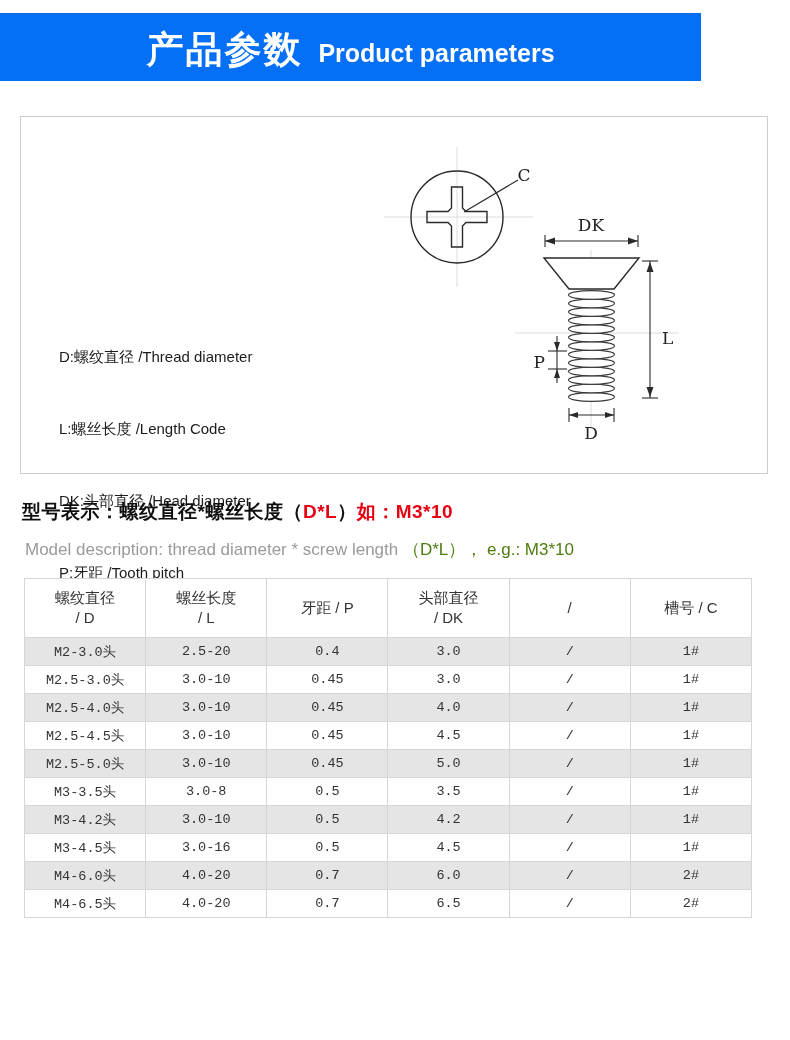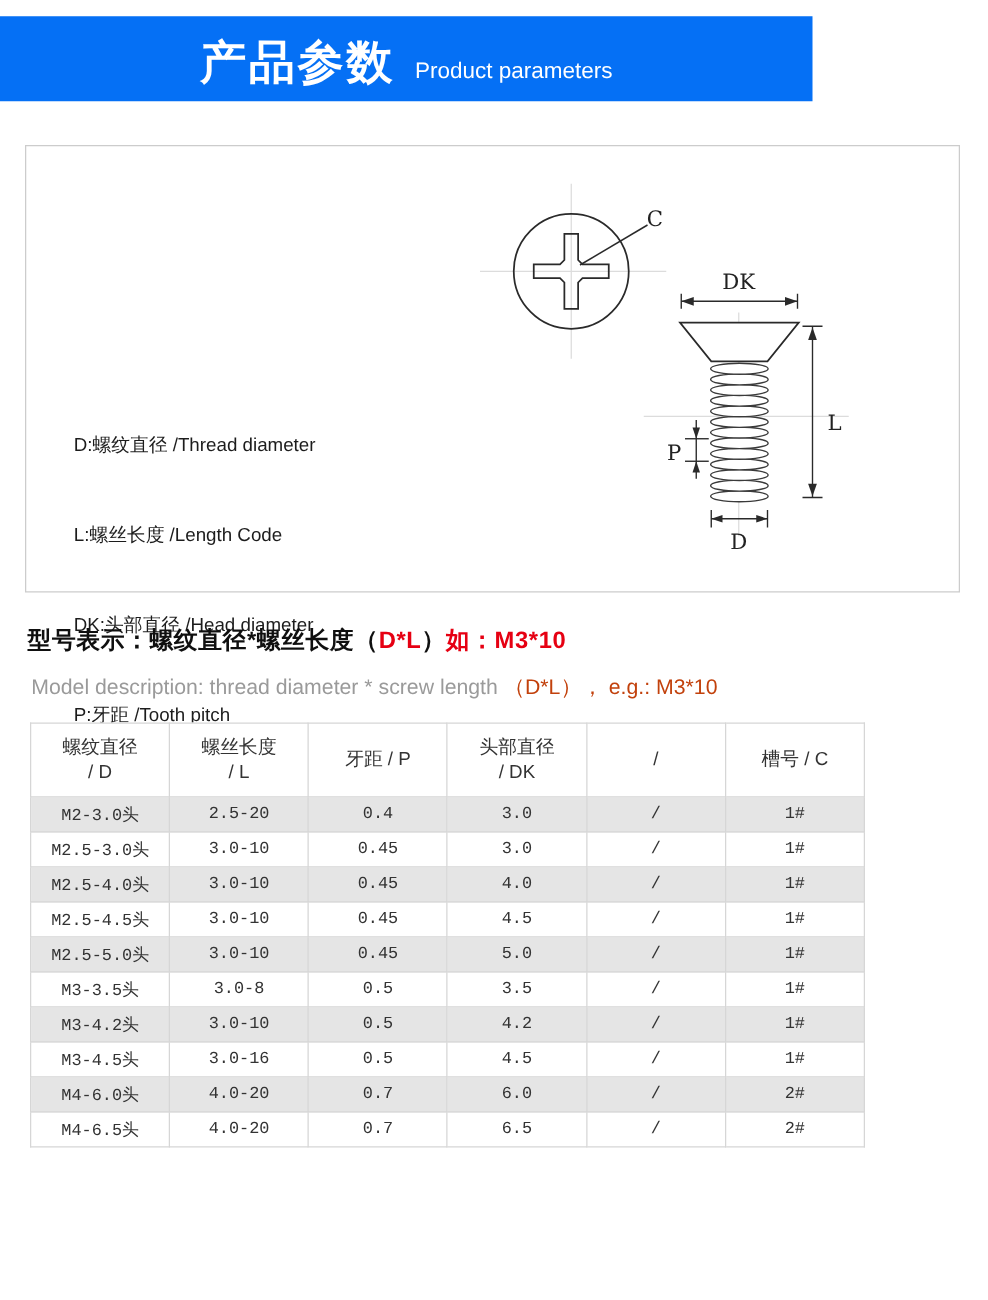--- a/index.html
+++ b/index.html
@@ -1,26 +1,26 @@
 <!DOCTYPE html>
 <html><head>
 <meta charset="utf-8">
 <style>
   html,body{margin:0;padding:0;}
   body{
     width:790px;height:1040px;background:#ffffff;position:relative;
     font-family:"Liberation Sans", sans-serif;overflow:hidden;
   }
   .banner{
-    position:absolute;left:0;top:13px;width:650px;height:68px;
+    position:absolute;left:0;top:13px;width:701px;height:68px;
     background:#0570f5;color:#fff;display:flex;justify-content:center;
     align-items:baseline;box-sizing:border-box;padding-top:12px;
   }
   .banner-zh{font-size:37px;font-weight:700;letter-spacing:2px;line-height:1.35;}
-  .banner-en{font-size:18px;margin-left:16px;font-weight:400;text-align:right;}
+  .banner-en{font-size:25px;margin-left:16px;font-weight:700;text-align:right;}
 
   .diagram-box{
     position:absolute;left:20px;top:116px;width:748px;height:358px;
     border:1px solid #cccccc;background:#fff;box-sizing:border-box;
   }
   .diagram-svg{position:absolute;left:0;top:0;}
   .diagram-svg text{
     font-family:"DejaVu Serif","Liberation Serif",serif;
     font-size:17px;fill:#222;
   }
@@ -32,24 +32,24 @@
   .tolerance{color:#dd2222;font-size:17px;margin-top:9px;letter-spacing:0.5px;}
 
   .model-zh{
     position:absolute;left:22px;top:499px;font-size:19px;font-weight:700;
     color:#0f0f0f;letter-spacing:0.5px;
   }
   .model-zh .seg-red{color:#e60012;}
   .model-en{
     position:absolute;left:25px;top:538px;font-size:17px;color:#9a9a9a;
   }
-  .model-en .seg-red{color:#c2410c;}
+  .model-en .seg-red{color:#4d7c0f;}
 
   .spec-table{
-    position:absolute;left:24px;top:578px;width:668px;
+    position:absolute;left:24px;top:578px;width:728px;
     border-collapse:collapse;table-layout:fixed;background:#fff;
   }
   .spec-table th,.spec-table td{
     border:1px solid #d6d6d6;text-align:center;vertical-align:middle;
     color:#333;padding:0;
   }
   .spec-table th{
     height:58px;font-size:15px;font-weight:500;line-height:20px;background:#fff;
     font-family:"Liberation Sans",sans-serif;
   }

